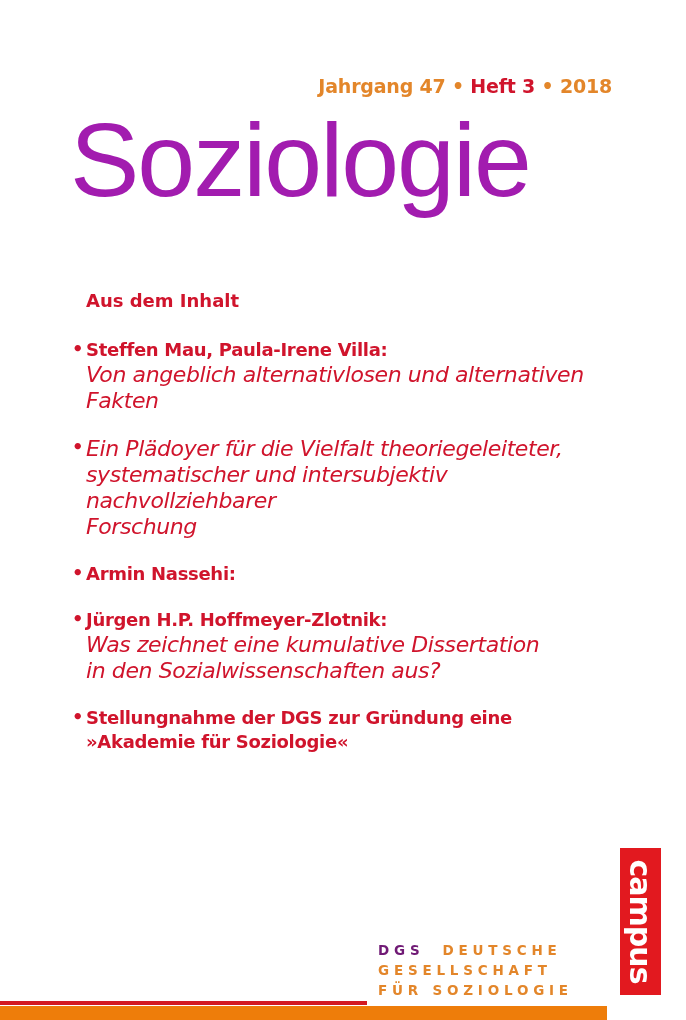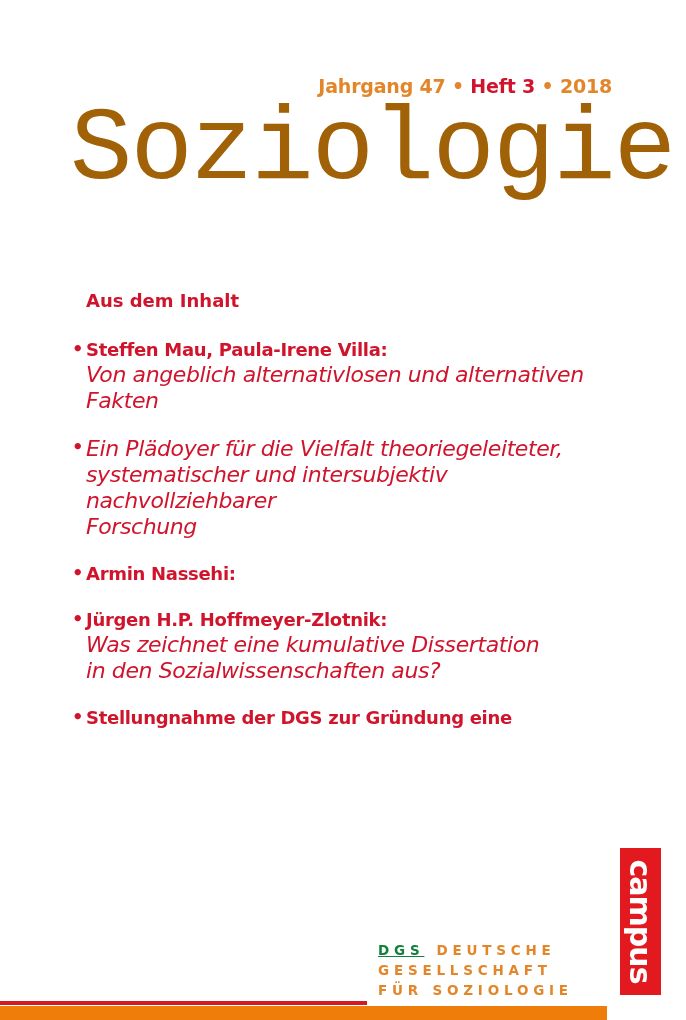--- a/index.html
+++ b/index.html
@@ -6,36 +6,36 @@
   body {
     width: 686px; height: 1020px; background: #ffffff; position: relative; overflow: hidden;
     font-family: "DejaVu Sans", "Liberation Sans", sans-serif;
   }
   .issue-line {
     position: absolute; right: 74px; top: 64px; font-size: 19px; font-weight: bold;
     color: #e3862a; letter-spacing: -0.2px; white-space: nowrap; margin-top: 11px;
   }
   .issue-line .heft { color: #d0142c; }
   .title {
-    position: absolute; left: 70px; top: 98px; font-size: 104px; color: #a16207;
-    font-family: Liberation Mono, monospace; letter-spacing: -2px; line-height: 1;
+    position: absolute; left: 70px; top: 108px; font-size: 104px; color: #a21caf;
+    font-family: Liberation Sans, sans-serif; letter-spacing: -2px; line-height: 1;
   }
   .toc-head {
     position: absolute; left: 86px; top: 290px; font-size: 18px; font-weight: bold; color: #d0142c; text-align: right;
   }
   .toc { position: absolute; left: 72px; top: 338px; width: 560px; color: #d0142c; }
   .toc-item { position: relative; padding-left: 14px; margin-bottom: 22px; }
   .bullet { position: absolute; left: 0; top: 0; font-size: 18px; font-weight: bold; }
   .author { font-size: 18px; font-weight: bold; line-height: 24px; letter-spacing: -0.3px; }
   .article { font-size: 22px; font-weight: normal; font-style: italic; line-height: 26px; letter-spacing: -0.4px; }
   .dgs {
     position: absolute; left: 378px; top: 940px; font-size: 13.5px; font-weight: bold;
     color: #e3862a; letter-spacing: 4.8px; line-height: 20px; white-space: nowrap;
   }
-  .dgs .abbr { color: #15803d; margin-right: 12px; text-decoration: underline; }
+  .dgs .abbr { color: #701a75; margin-right: 18px; }
   .campus {
     position: absolute; left: 620px; top: 848px; width: 41px; height: 147px; background: #e2191f;
     display: flex; align-items: center; justify-content: center;
   }
   .campus span {
     transform: rotate(90deg); color: #fff; font-weight: bold; font-size: 30px; letter-spacing: -1px;
     white-space: nowrap; font-family: "DejaVu Sans", sans-serif;
   }
   .red-line { position: absolute; left: 0; top: 1001px; width: 367px; height: 4px; background: #d31a22; }
   .orange-bar { position: absolute; left: 0; top: 1006px; width: 607px; height: 14px; background: #ee7d0a; }
@@ -69,20 +69,21 @@
   </div>
   <div class="toc-item">
     <span class="bullet">•</span>
     <div class="author">Jürgen H.P. Hoffmeyer-Zlotnik:</div>
     <div class="article">Was zeichnet eine kumulative Dissertation</div>
     <div class="article">in den Sozialwissenschaften aus?</div>
   </div>
   <div class="toc-item">
     <span class="bullet">•</span>
     <div class="author">Stellungnahme der DGS zur Gründung eine</div>
+    <div class="author">»Akademie für Soziologie«</div>
   </div>
 </div>
 
 <div class="dgs">
   <div><span class="abbr">DGS</span><span>DEUTSCHE</span></div>
   <div>GESELLSCHAFT</div>
   <div>FÜR SOZIOLOGIE</div>
 </div>
 
 <div class="campus">

